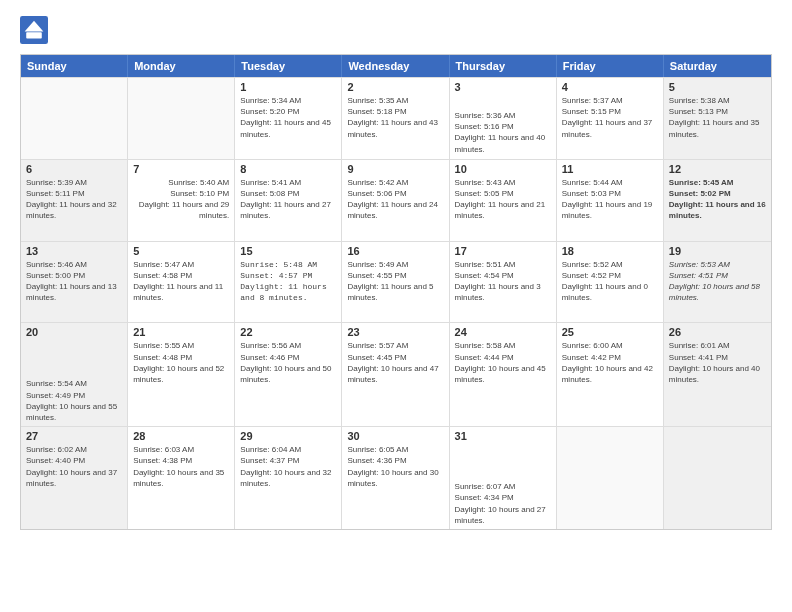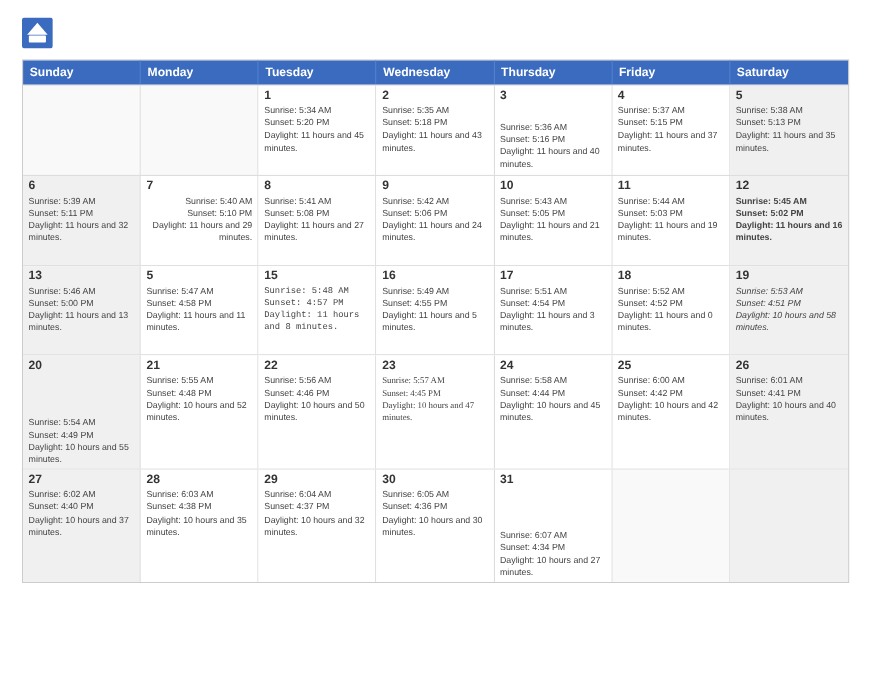--- a/index.html
+++ b/index.html
@@ -279,21 +279,21 @@
 Daylight: 10 hours and 52 minutes.</div>
           </div>
           <div class="cal-cell">
             <span class="day-num">22</span>
             <div class="cell-info" style="white-space: pre-line;">Sunrise: 5:56 AM
 Sunset: 4:46 PM
 Daylight: 10 hours and 50 minutes.</div>
           </div>
           <div class="cal-cell">
             <span class="day-num">23</span>
-            <div class="cell-info" style="white-space: pre-line; font-family: Liberation Serif, serif;">Sunrise: 5:57 AM
+            <div class="cell-info" style="white-space: pre-line;">Sunrise: 5:57 AM
 Sunset: 4:45 PM
 Daylight: 10 hours and 47 minutes.</div>
           </div>
           <div class="cal-cell">
             <span class="day-num">24</span>
             <div class="cell-info" style="white-space: pre-line;">Sunrise: 5:58 AM
 Sunset: 4:44 PM
 Daylight: 10 hours and 45 minutes.</div>
           </div>
           <div class="cal-cell">

